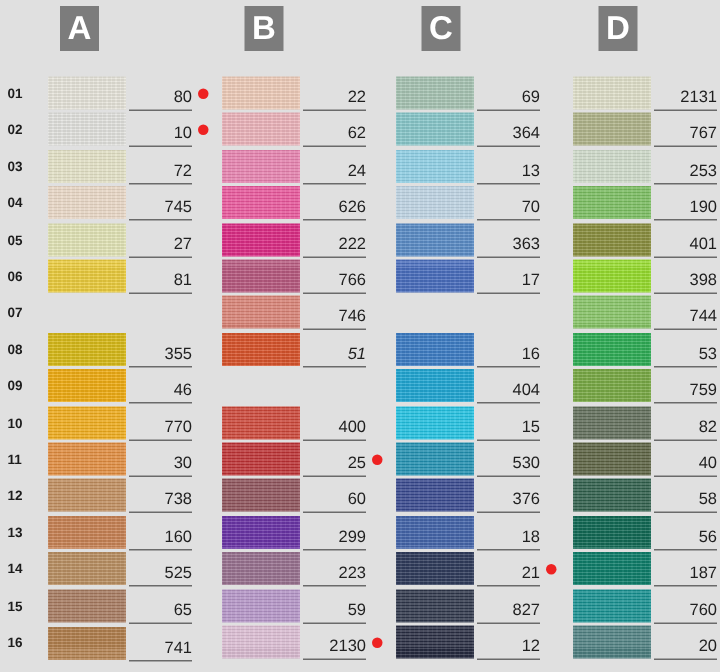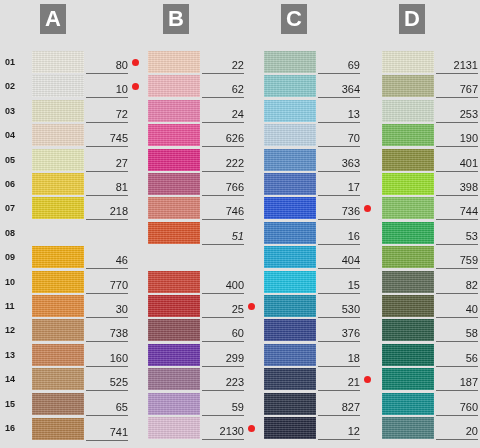--- a/index.html
+++ b/index.html
@@ -140,23 +140,23 @@
       <div class="code-wrap" style="left: 54px;"><span class="code">745</span></div>
     </div>
     <div class="cell" style="left: 32px; top: 148.6px; width: 110px;">
       <div class="swatch" style="background-color: rgb(228, 230, 184);"></div>
       <div class="code-wrap" style="left: 54px;"><span class="code">27</span></div>
     </div>
     <div class="cell" style="left: 32px; top: 173px; width: 110px;">
       <div class="swatch" style="background-color: rgb(236, 205, 62);"></div>
       <div class="code-wrap" style="left: 54px;"><span class="code">81</span></div>
     </div>
-    <div class="cell" style="left: 32px; top: 197.4px; width: 110px;">
-      <div class="swatch" style="background-color: rgb(227, 204, 38);"></div>
-      <div class="code-wrap" style="left: 54px;"><span class="code">218</span></div>
+    <div class="cell" style="left: 32px; top: 221.8px; width: 110px;">
+      <div class="swatch" style="background-color: rgb(217, 187, 25);"></div>
+      <div class="code-wrap" style="left: 54px;"><span class="code">355</span></div>
     </div>
     <div class="cell" style="left: 32px; top: 246.2px; width: 110px;">
       <div class="swatch" style="background-color: rgb(240, 173, 20);"></div>
       <div class="code-wrap" style="left: 54px;"><span class="code">46</span></div>
     </div>
     <div class="cell" style="left: 32px; top: 270.6px; width: 110px; padding-left: 32px;">
       <div class="swatch" style="background-color: rgb(238, 170, 24);"></div>
       <div class="code-wrap" style="left: 54px;"><span class="code">770</span></div>
     </div>
     <div class="cell" style="left: 32px; top: 295px; width: 110px;">
@@ -262,25 +262,20 @@
       <div class="code-wrap" style="left: 54px;"><span class="code">70</span></div>
     </div>
     <div class="cell" style="left: 264px; top: 148.6px; width: 110px;">
       <div class="swatch" style="background-color: rgb(92, 142, 200);"></div>
       <div class="code-wrap" style="left: 54px;"><span class="code">363</span></div>
     </div>
     <div class="cell" style="left: 264px; top: 173px; width: 110px;">
       <div class="swatch" style="background-color: rgb(74, 110, 190);"></div>
       <div class="code-wrap" style="left: 54px;"><span class="code">17</span></div>
     </div>
-    <div class="cell" style="left: 264px; top: 197.4px; width: 110px;">
-      <div class="swatch" style="background-color: rgb(42, 86, 216);"></div>
-      <div class="code-wrap" style="left: 54px;"><span class="code">736</span></div>
-      <div class="dot" style="left: 100px; background-color: rgb(238, 34, 34);"></div>
-    </div>
     <div class="cell" style="left: 264px; top: 221.8px; width: 110px;">
       <div class="swatch" style="background-color: rgb(62, 126, 198);"></div>
       <div class="code-wrap" style="left: 54px;"><span class="code">16</span></div>
     </div>
     <div class="cell" style="left: 264px; top: 246.2px; width: 110px;">
       <div class="swatch" style="background-color: rgb(33, 168, 212);"></div>
       <div class="code-wrap" style="left: 54px;"><span class="code">404</span></div>
     </div>
     <div class="cell" style="left: 264px; top: 270.6px; width: 110px;">
       <div class="swatch" style="background-color: rgb(30, 192, 224);"></div>

